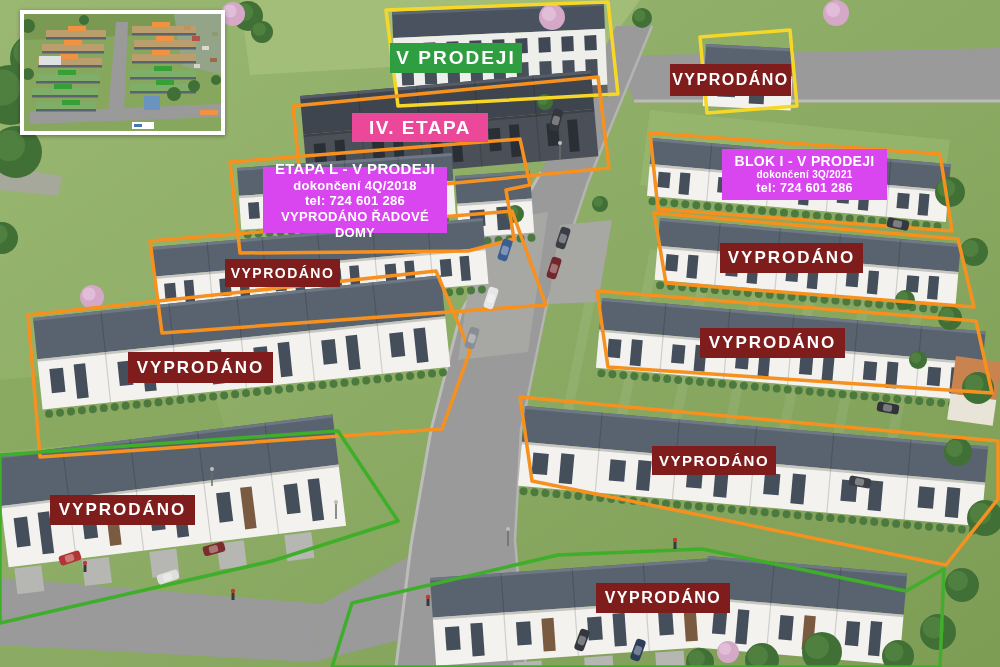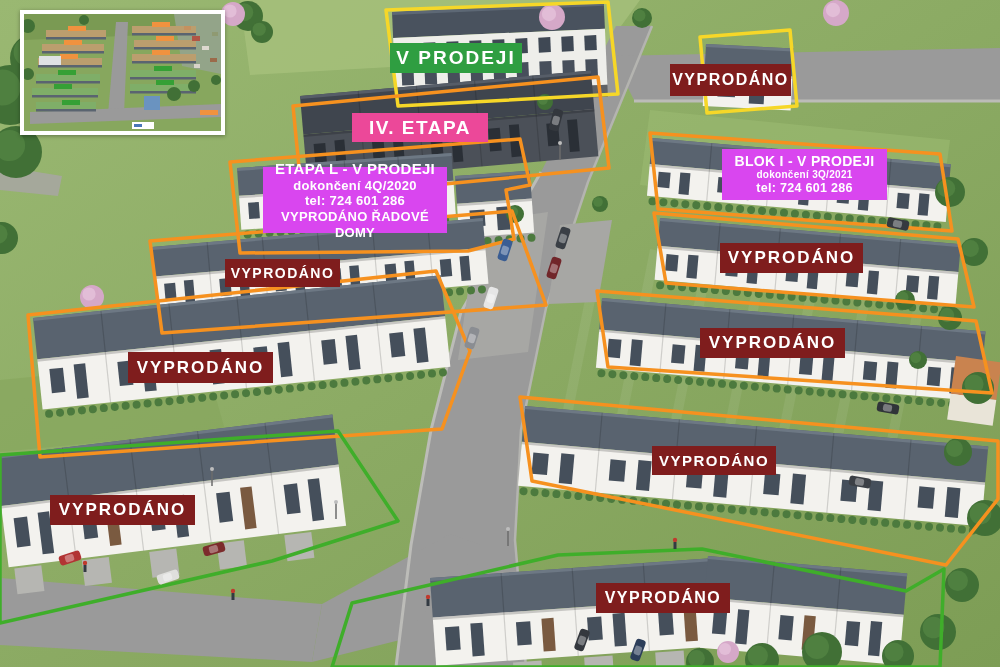--- a/index.html
+++ b/index.html
@@ -758,21 +758,21 @@
   <div class="badge red" style="left:225px;top:259px;width:115px;height:28px;font-size:14px;letter-spacing:1.5px">VYPRODÁNO</div>
   <div class="badge red" style="left:128px;top:352px;width:145px;height:31px;font-size:17px;letter-spacing:2px">VYPRODÁNO</div>
   <div class="badge red" style="left:50px;top:495px;width:145px;height:30px;font-size:17px;letter-spacing:2px">VYPRODÁNO</div>
   <div class="badge red" style="left:720px;top:243px;width:143px;height:30px;font-size:17px;letter-spacing:2px">VYPRODÁNO</div>
   <div class="badge red" style="left:700px;top:328px;width:145px;height:30px;font-size:17px;letter-spacing:2px">VYPRODÁNO</div>
   <div class="badge red" style="left:652px;top:446px;width:124px;height:29px;font-size:15px;letter-spacing:1.5px">VYPRODÁNO</div>
   <div class="badge red" style="left:596px;top:583px;width:134px;height:30px;font-size:16px;letter-spacing:1.5px">VYPRODÁNO</div>
 
   <div class="info" style="left:263px;top:167px;width:184px;height:66px">
     <div style="font-size:15px">ETAPA L - V PRODEJI</div>
-    <div style="font-size:13px">dokončení 4Q/2020</div>
+    <div style="font-size:13px">dokončení 4Q/2018</div>
     <div style="font-size:13px">tel: 724 601 286</div>
     <div style="font-size:13px">VYPRODÁNO ŘADOVÉ DOMY</div>
   </div>
   <div class="info" style="left:722px;top:149px;width:165px;height:51px">
     <div style="font-size:14px">BLOK I - V PRODEJI</div>
     <div style="font-size:10px">dokončení 3Q/2021</div>
     <div style="font-size:12.5px">tel: 724 601 286</div>
   </div>
 
 </div>

